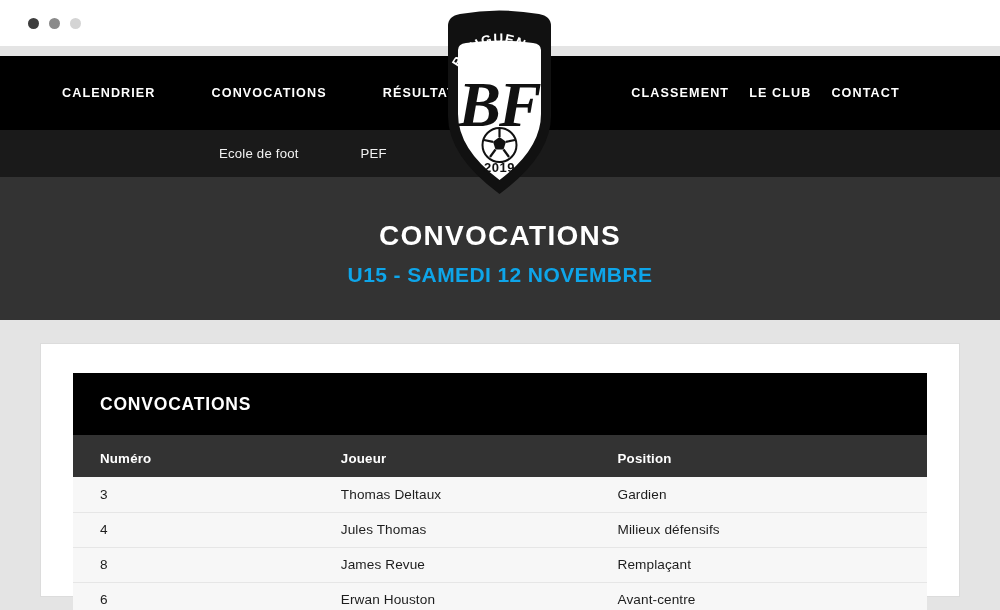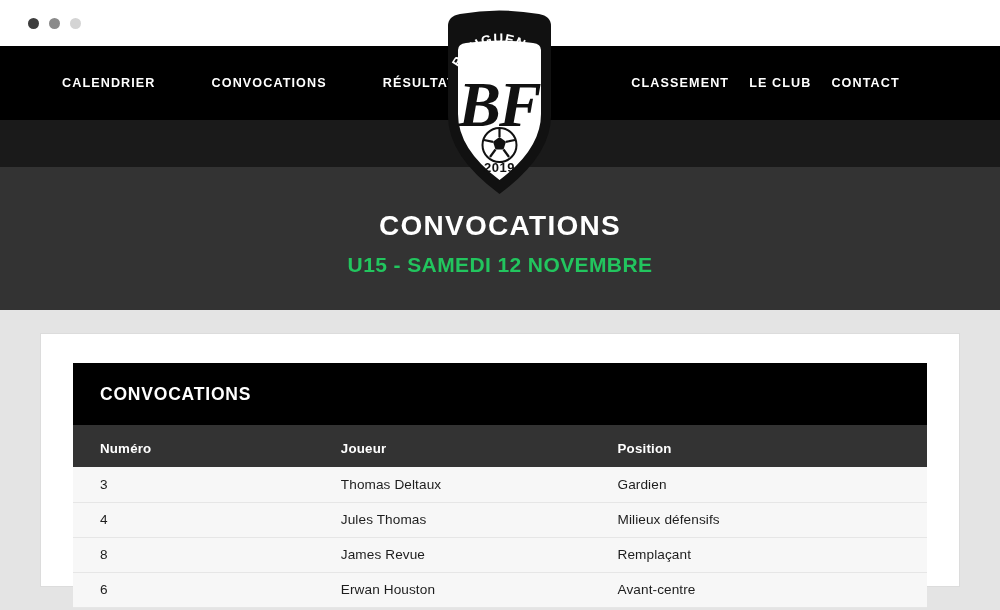--- a/index.html
+++ b/index.html
@@ -48,20 +48,21 @@
   
   .nav-main {
     height: 74px;
     background: #000000;
     position: relative;
   }
   .nav-main-inner {
     height: 100%;
     display: flex;
     align-items: center;
+    margin-top: 10px;
   }
   .nav-group {
     display: flex;
     align-items: center;
   }
   .nav-group.left  { margin-left: 62px; gap: 56px; }
   .nav-group.right { margin-left: 166px; gap: 20px; }
 
   .nav-link {
     color: #ffffff;
@@ -121,21 +122,21 @@
   }
   .hero-title {
     color: #ffffff;
     font-size: 28px;
     font-weight: 700;
     letter-spacing: 1.3px;
     text-transform: uppercase;
     margin-top: 10px;
   }
   .hero-sub {
-    color: #22c55e;
+    color: #0ea5e9;
     font-size: 21px;
     font-weight: 600;
     letter-spacing: .4px;
     margin-top: 11px;
   }
 
   
   .page-body {
     background: #e4e4e4;
     padding: 23px 40px 0 40px;
@@ -213,20 +214,24 @@
     <div class="nav-group right">
       <span class="nav-link">CLASSEMENT</span>
       <span class="nav-link">LE CLUB</span>
       <span class="nav-link">CONTACT</span>
     </div>
   </div>
 </nav>
 
 <nav class="nav-sub">
   <div class="nav-sub-inner">
+    <div class="sub-group left">
+      <span class="sub-link">Ecole de foot</span>
+      <span class="sub-link">PEF</span>
+    </div>
   </div>
 </nav>
 
 <div class="logo">
   <svg viewBox="0 0 119 196" xmlns="http://www.w3.org/2000/svg">
     <defs>
       <path id="arcTop" d="M 22 60 A 44 44 0 0 1 97 60" fill="none"></path>
       <path id="arcBot" d="M 27 74 A 40 40 0 0 1 92 74" fill="none"></path>
     </defs>
 

